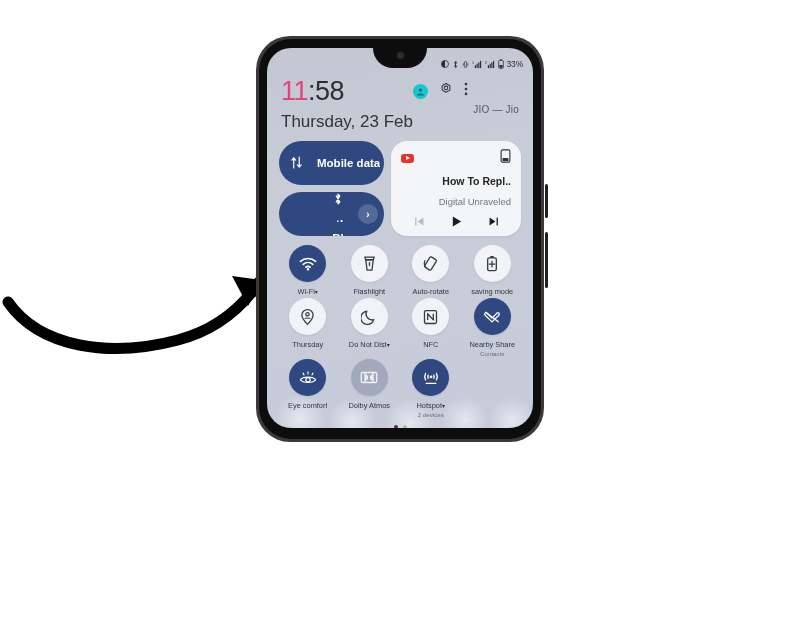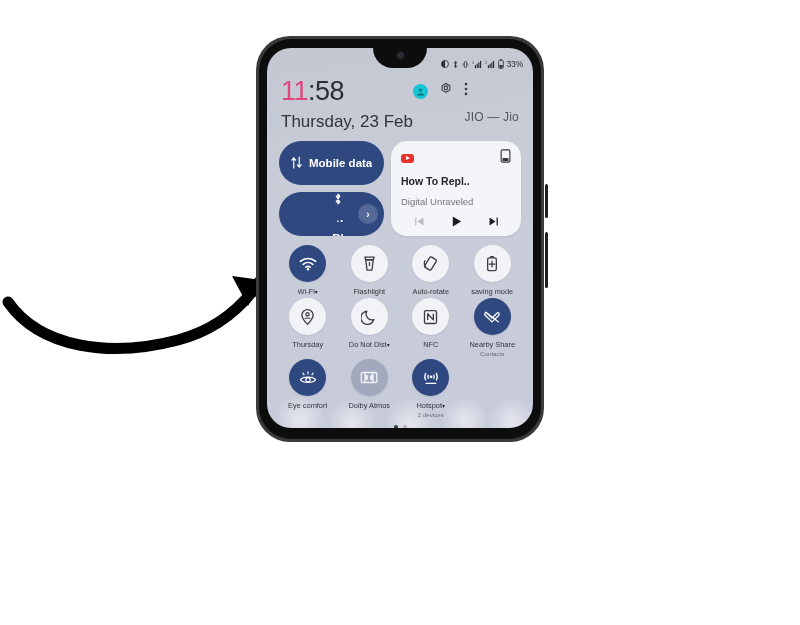--- a/index.html
+++ b/index.html
@@ -100,36 +100,36 @@
   #clock-date {
     margin-top: 8px;
     font-size: 17px; color:#333339;
   }
   #header-actions { display:flex; align-items:center; gap:11px; padding-top:4px;}
   #avatar-icon {
     width:15px;height:15px;border-radius:50%;
     background:#16c4d4; display:flex;align-items:center;justify-content:center;
   }
   #carrier-label {
-    position:absolute; right:14px; top:36px;
-    font-size:12px; color:#55555d; letter-spacing:0.2px;
+    position:absolute; right:14px; top:30px;
+    font-size:10px; color:#55555d; letter-spacing:0.2px;
   }
 
   
   #top-tiles-row {
     position:relative; z-index:20;
     display:flex; gap:7px;
     padding: 11px 12px 0 12px;
   }
   #big-toggles { display:flex; flex-direction:column; gap:7px; width:105px; }
   .big-toggle {
     height:44px; border-radius:22px;
     background:#2f4880;
     display:flex; align-items:center;
-    gap:7px; padding-left:12px;
+    gap:15px; padding-left:12px;
     color:#fff; font-size:11.5px; font-weight:bold;
     overflow:hidden; white-space:nowrap;
     position:relative;
   }
   .big-toggle .bt-label { overflow:hidden; }
   #bluetooth-toggle { gap:10px; font-size:11.5px; padding-left:13px;flex-direction:column;}
   #bluetooth-chevron {
     position:absolute; right:6px; top:50%; transform:translateY(-50%);
     width:20px;height:20px;border-radius:50%;
     background:rgba(255,255,255,0.18);
@@ -138,20 +138,21 @@
   }
 
   
   #media-card {
     flex:1;
     background:#f4f5f8;
     border-radius:16px;
     padding:8px 10px 6px 10px;
     display:flex;flex-direction:column;
     box-shadow:0 1px 3px rgba(0,0,0,0.07);
+    text-align:right;
   }
   #media-card-top { display:flex; align-items:center; justify-content:space-between; }
   #media-app-icon {
     width:13px;height:9px;border-radius:3px;background:#e8322a;
     display:flex;align-items:center;justify-content:center;
   }
   #media-app-icon .tri { width:0;height:0;border-left:4px solid #fff;border-top:2.5px solid transparent;border-bottom:2.5px solid transparent; margin-left:1px;}
   #media-title { margin-top:9px; font-size:10.5px; color:#24242a; font-weight:bold; line-height:1.1;}
   #media-subtitle { margin-top:8px; font-size:9.5px; color:#74747c; }
   #media-controls {

